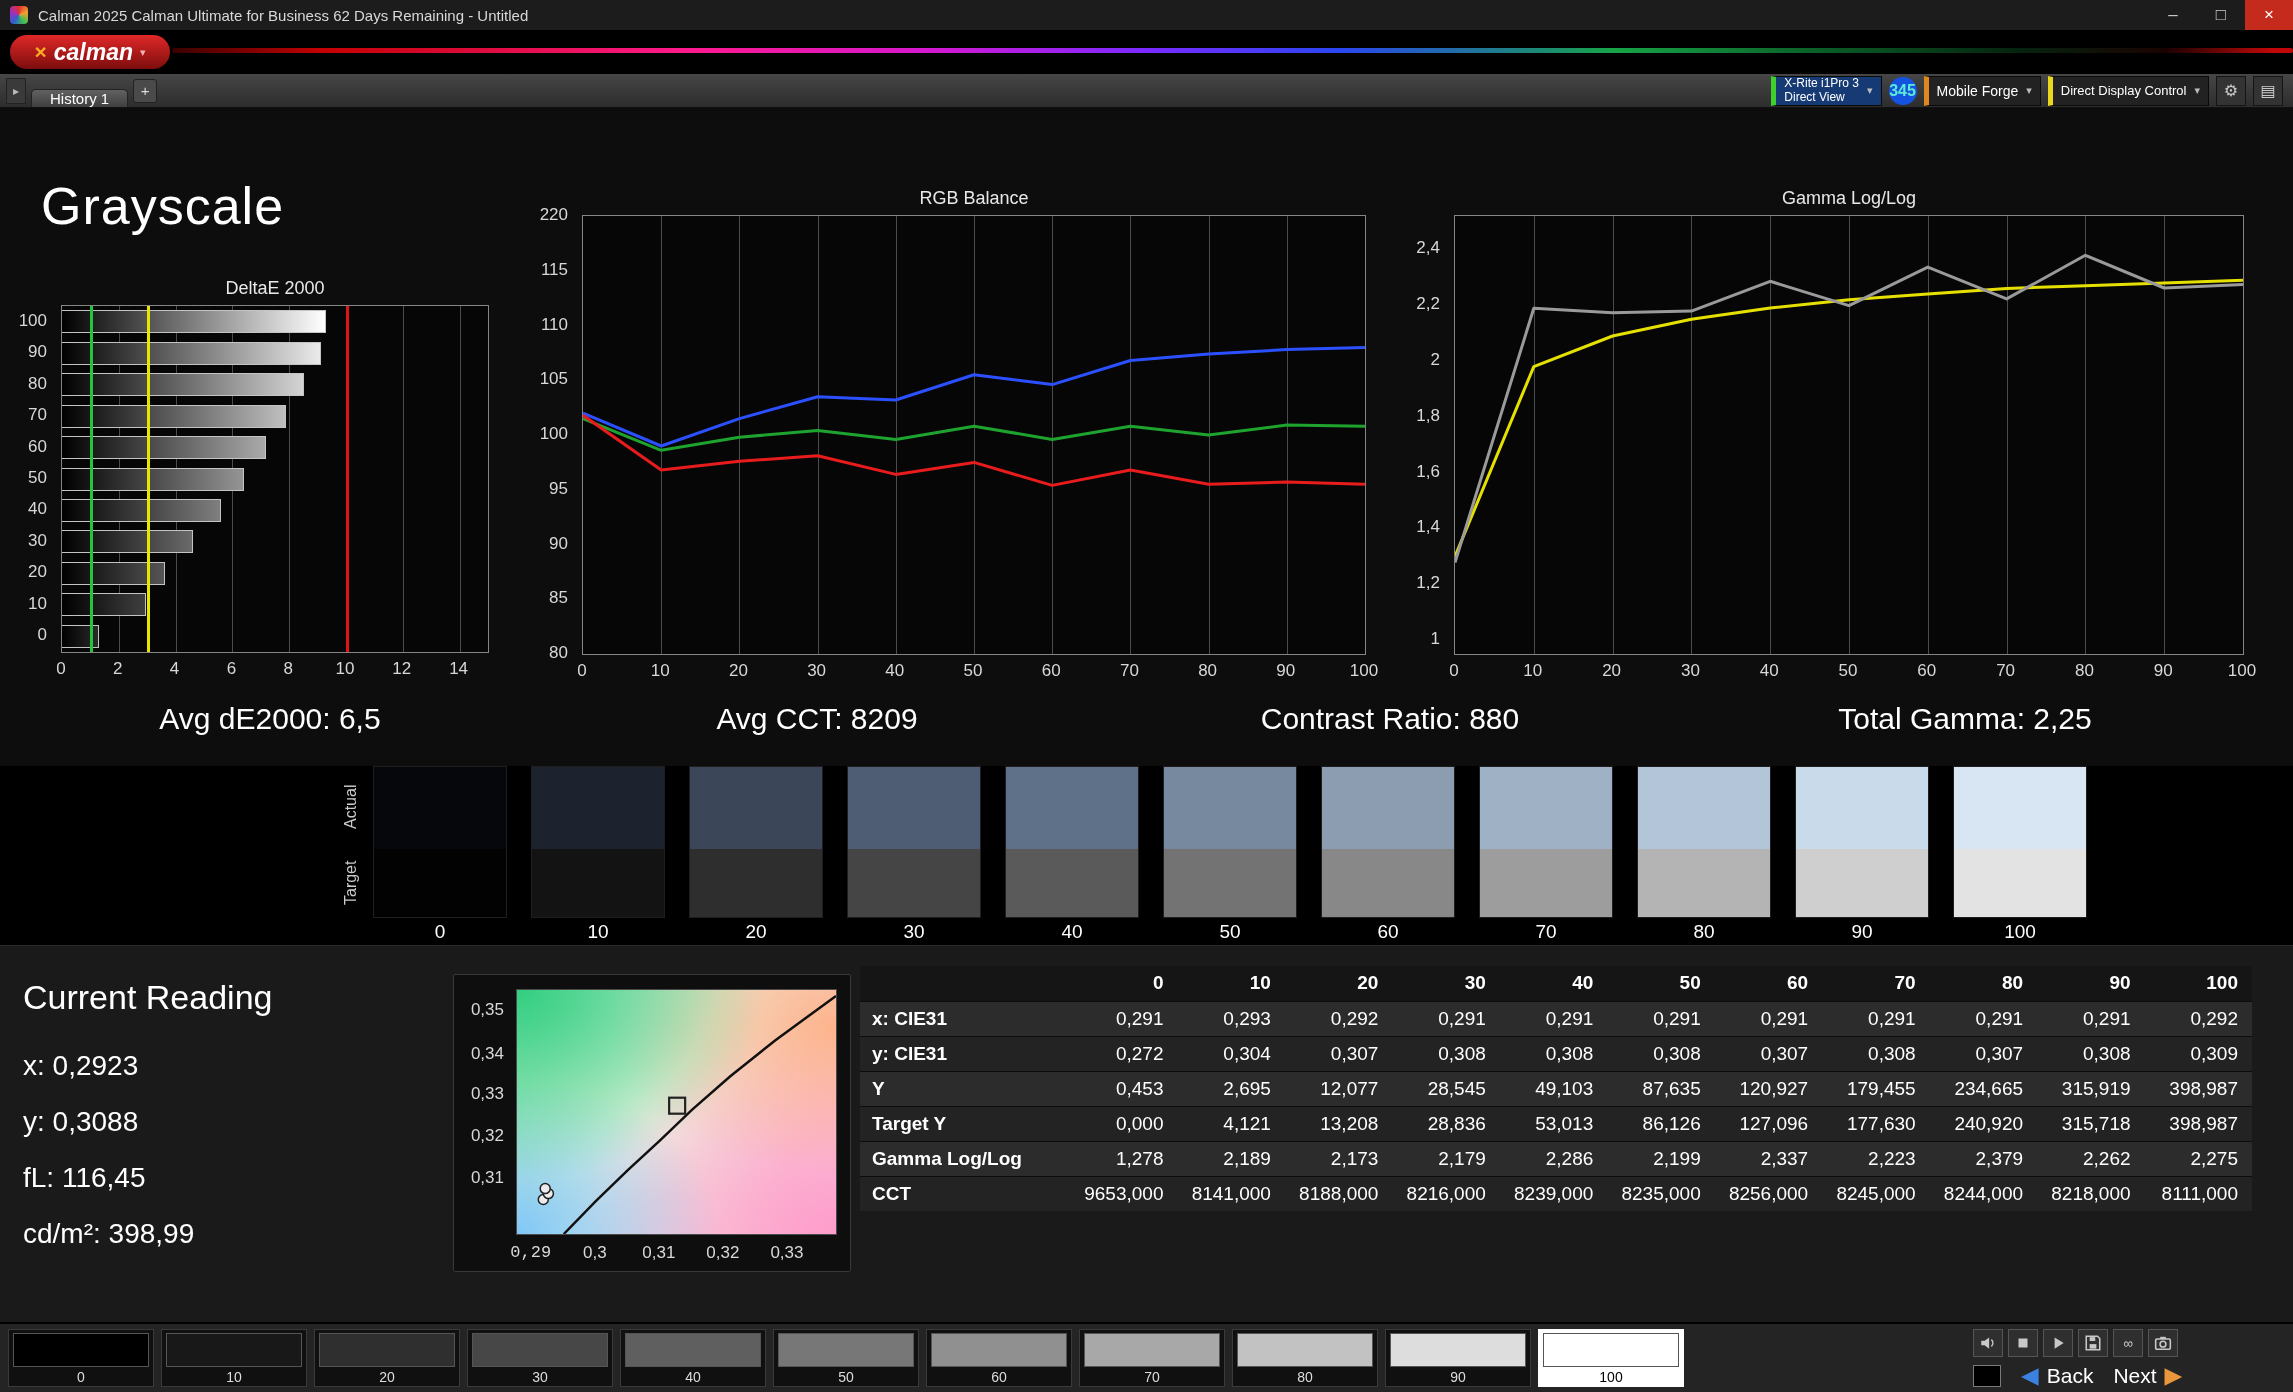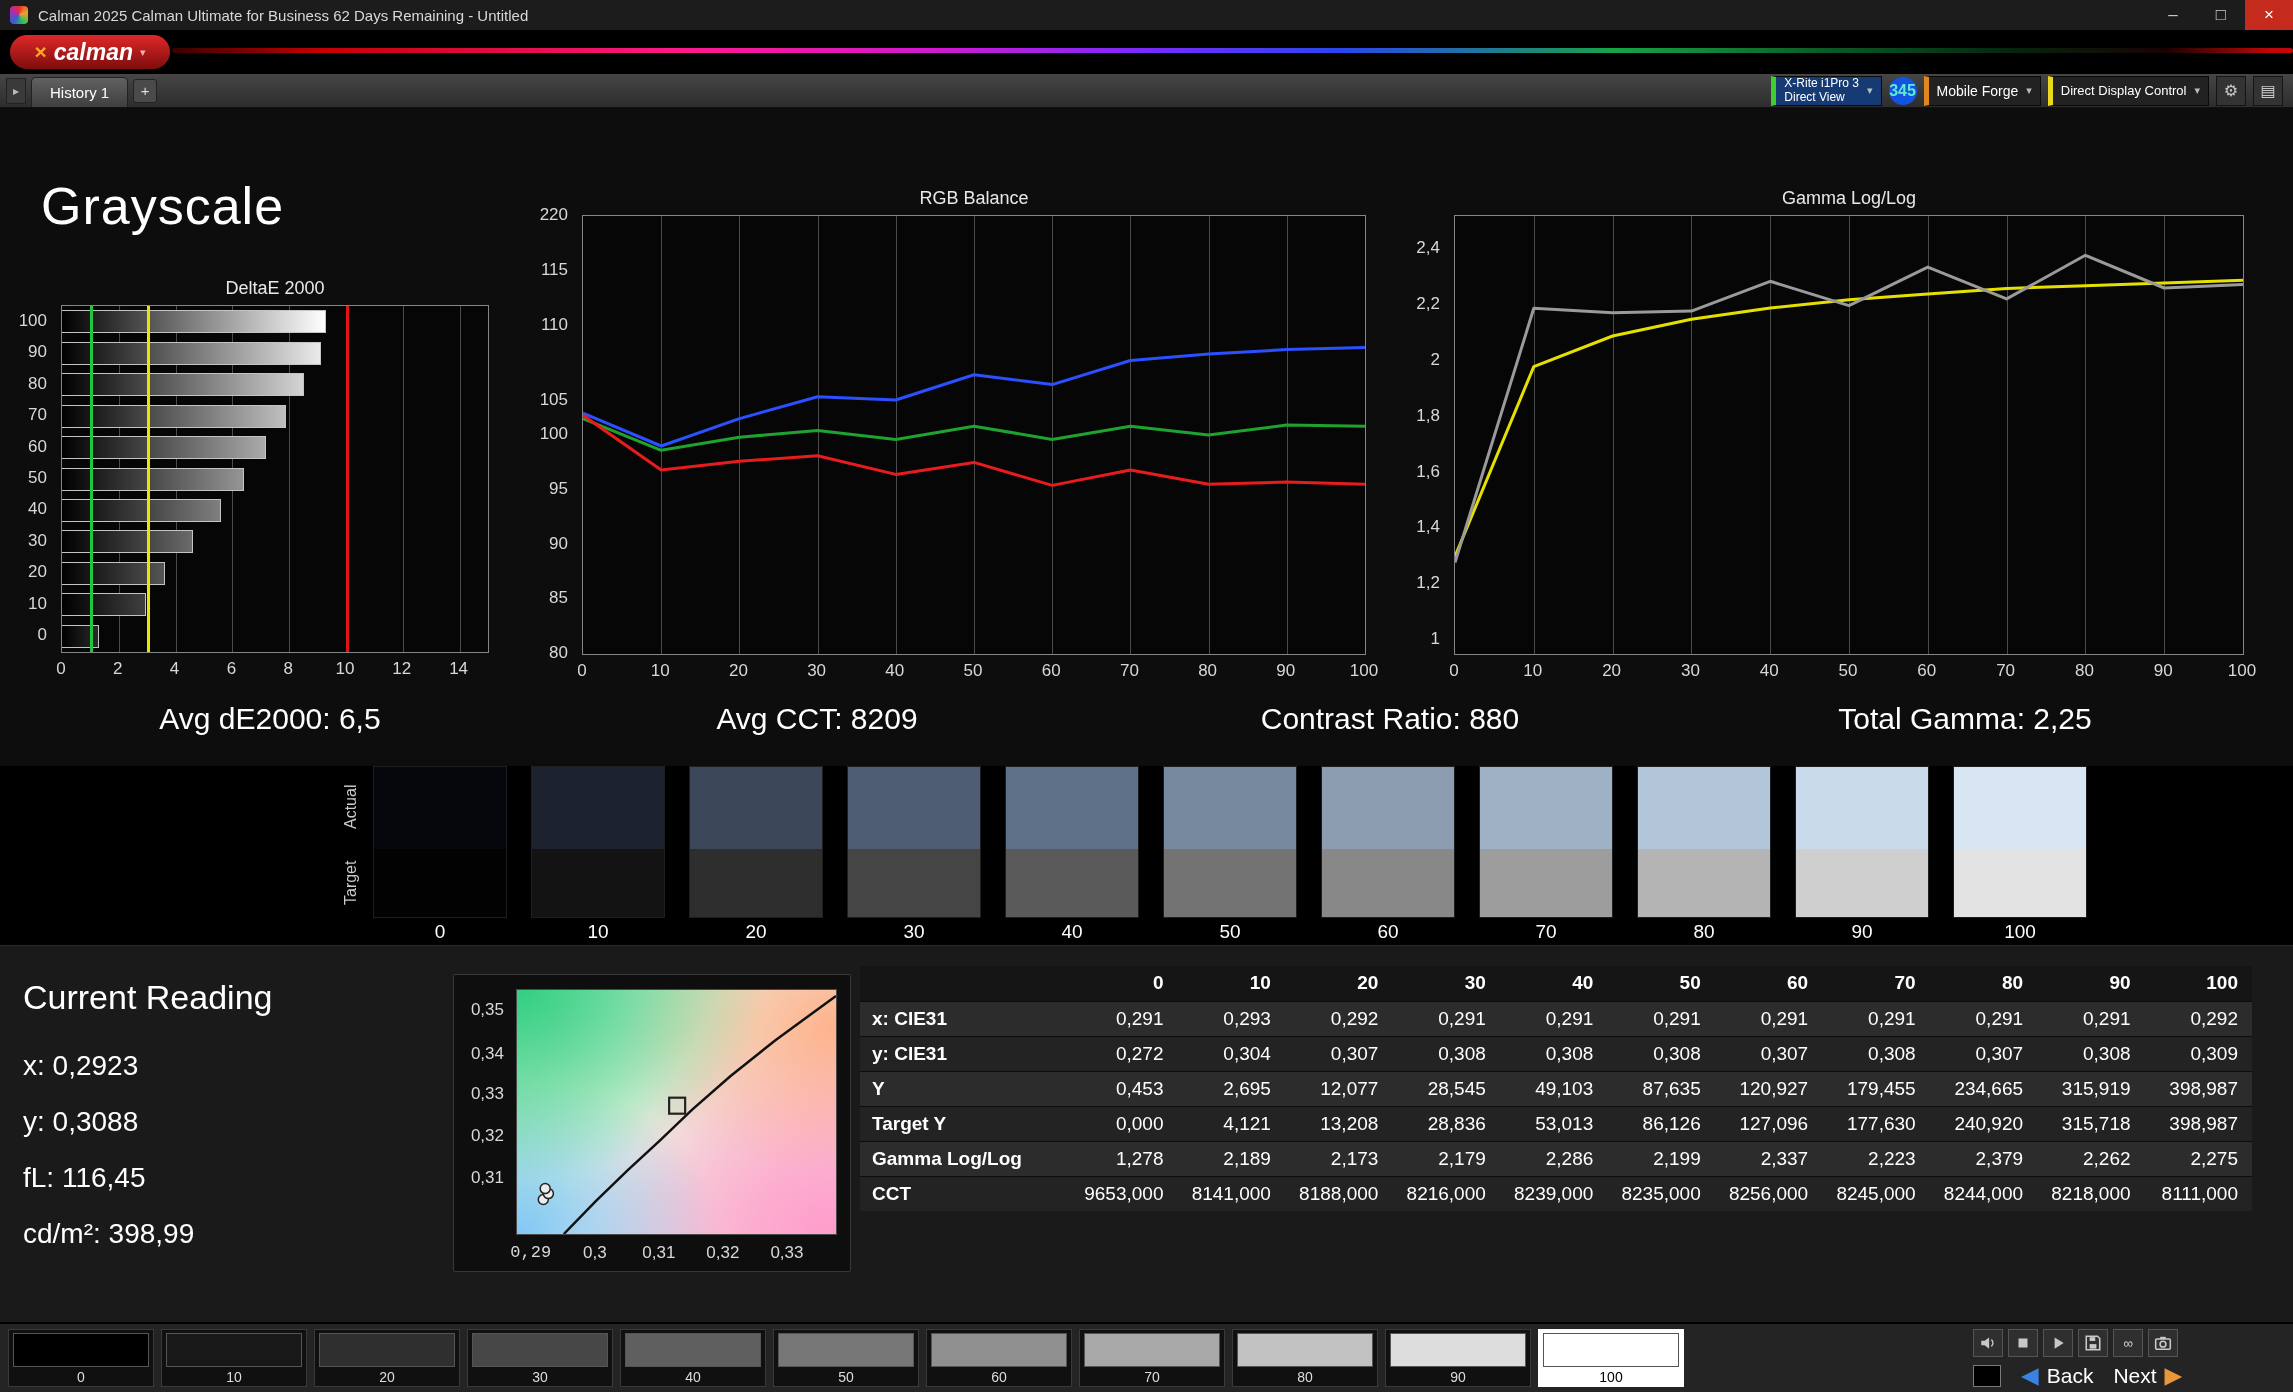--- a/index.html
+++ b/index.html
@@ -17,21 +17,21 @@
 
 .logobar{position:absolute;top:30px;left:0;right:0;height:44px;background:#000}
 .rainbow{position:absolute;top:18px;left:172px;right:0;height:5px;border-radius:3px;background:linear-gradient(90deg,#3a0000 0%,#c40000 7%,#ff1a8c 24%,#d219d2 36%,#7a2bff 46%,#2a46f0 55%,#17a447 68%,#0a5c26 78%,#05240f 87%,#1a0202 94%,#c00808 99%)}
 .logo{position:absolute;top:5px;left:10px;width:160px;height:34px;background:linear-gradient(180deg,#e02828,#7d0d0d);border-radius:17px;display:flex;align-items:center;justify-content:center;gap:7px;color:#fff;font-size:23px;font-style:italic;font-weight:bold}
 .logo .mark{color:#ffaa22;font-size:21px;font-style:normal}
 .logo .chev{font-size:11px;color:#f3b0b0;font-style:normal}
 
 
 .tabbar{position:absolute;top:74px;left:0;right:0;height:34px;background:linear-gradient(180deg,#464646,#2d2d2d);display:flex;align-items:center;gap:5px;padding:0 6px;border-bottom:1px solid #111}
 .tab-scroll{width:20px;height:26px;background:#3a3a3a;color:#bbb;display:flex;align-items:center;justify-content:center;font-size:12px;border:1px solid #222}
-.tab{align-self:flex-end;height:30px;padding:0 18px;background:linear-gradient(180deg,#616161,#3f3f3f);border:1px solid #222;border-bottom:none;border-radius:5px 5px 0 0;color:#fff;font-size:15px;display:flex;align-items:center}
+.tab{align-self:flex-end;height:18px;padding:0 18px;background:linear-gradient(180deg,#616161,#3f3f3f);border:1px solid #222;border-bottom:none;border-radius:5px 5px 0 0;color:#fff;font-size:15px;display:flex;align-items:center}
 .tab-add{width:24px;height:24px;background:#4a4a4a;border:1px solid #222;color:#ddd;display:flex;align-items:center;justify-content:center;font-size:15px;border-radius:3px}
 .meterbar{margin-left:auto;display:flex;align-items:center;gap:7px;padding-right:4px}
 .mbtn{height:30px;display:flex;align-items:center;gap:8px;color:#fff;padding:0 8px;background:#222;border:1px solid #0a0a0a}
 .mbtn .chev{font-size:11px;color:#bbb}
 .meter{background:#153a74;border-left:5px solid #3fcf2f;font-size:12px}
 .meter .two{display:flex;flex-direction:column;line-height:1.15}
 .badge{min-width:28px;height:28px;border-radius:14px;background:#1453e0;color:#5eead4;font-size:16px;display:flex;align-items:center;justify-content:center;font-weight:bold}
 .source{border-left:5px solid #e2861f;font-size:14px}
 .display{border-left:5px solid #ead81c;font-size:13px}
 .sqbtn{width:30px;height:30px;background:#333;border:1px solid #141414;color:#c8c8c8;font-size:16px;display:flex;align-items:center;justify-content:center}
@@ -221,21 +221,21 @@
           <span style="left: 397.6px;">14</span>
         </div>
     </div>
 
     <div class="chart" id="chart-rgb">
       <div class="ctitle">RGB Balance</div>
       <div class="ylab">
           <span style="top: -11px;">220</span>
           <span style="top: 43.75px;">115</span>
           <span style="top: 98.5px; text-align: right;">110</span>
-          <span style="top: 153.25px; margin-top: 21px;">105</span>
+          <span style="top: 153.25px;">105</span>
           <span style="top: 208px;">100</span>
           <span style="top: 262.75px;">95</span>
           <span style="top: 317.5px;">90</span>
           <span style="top: 372.25px;">85</span>
           <span style="top: 427px;">80</span>
         </div>
       <div class="plot">
           <div class="vgrid" style="left: 10%;"></div>
           <div class="vgrid" style="left: 20%;"></div>
           <div class="vgrid" style="left: 30%;"></div>

